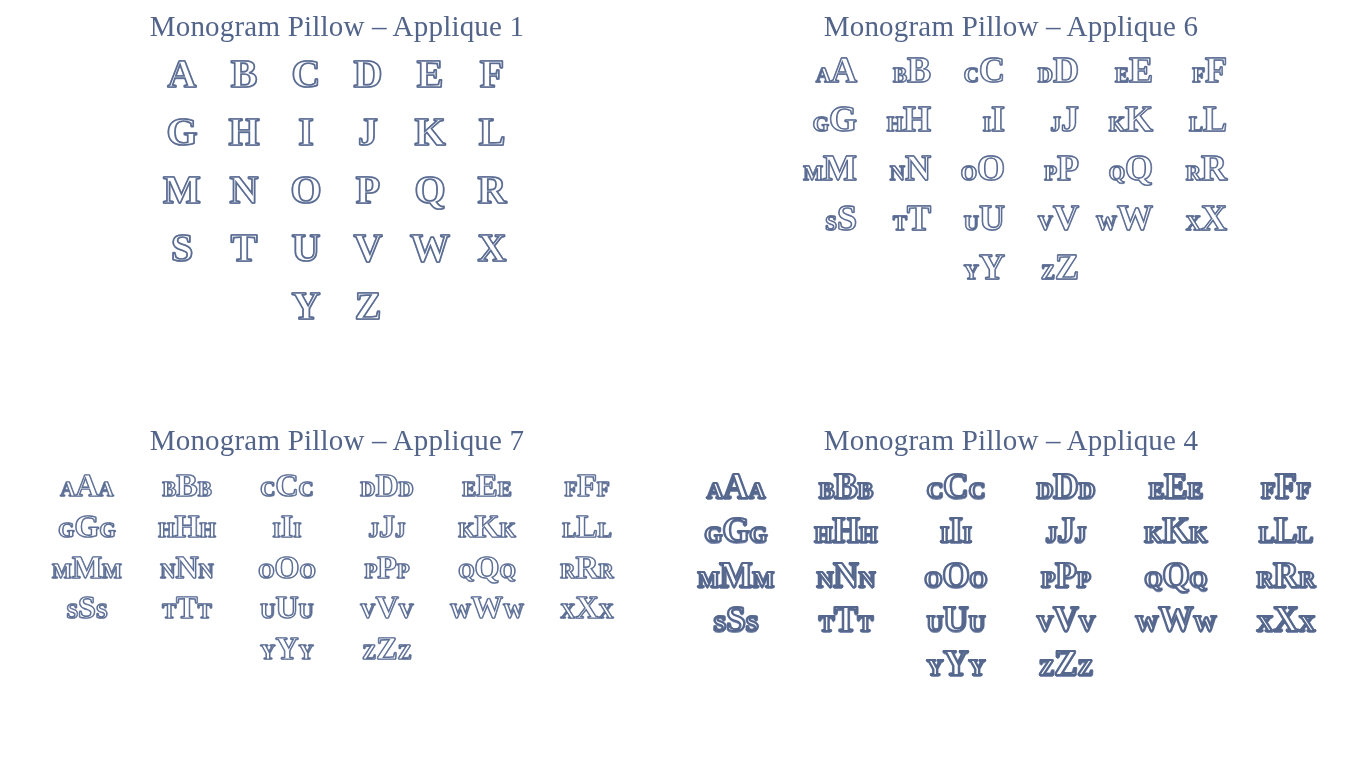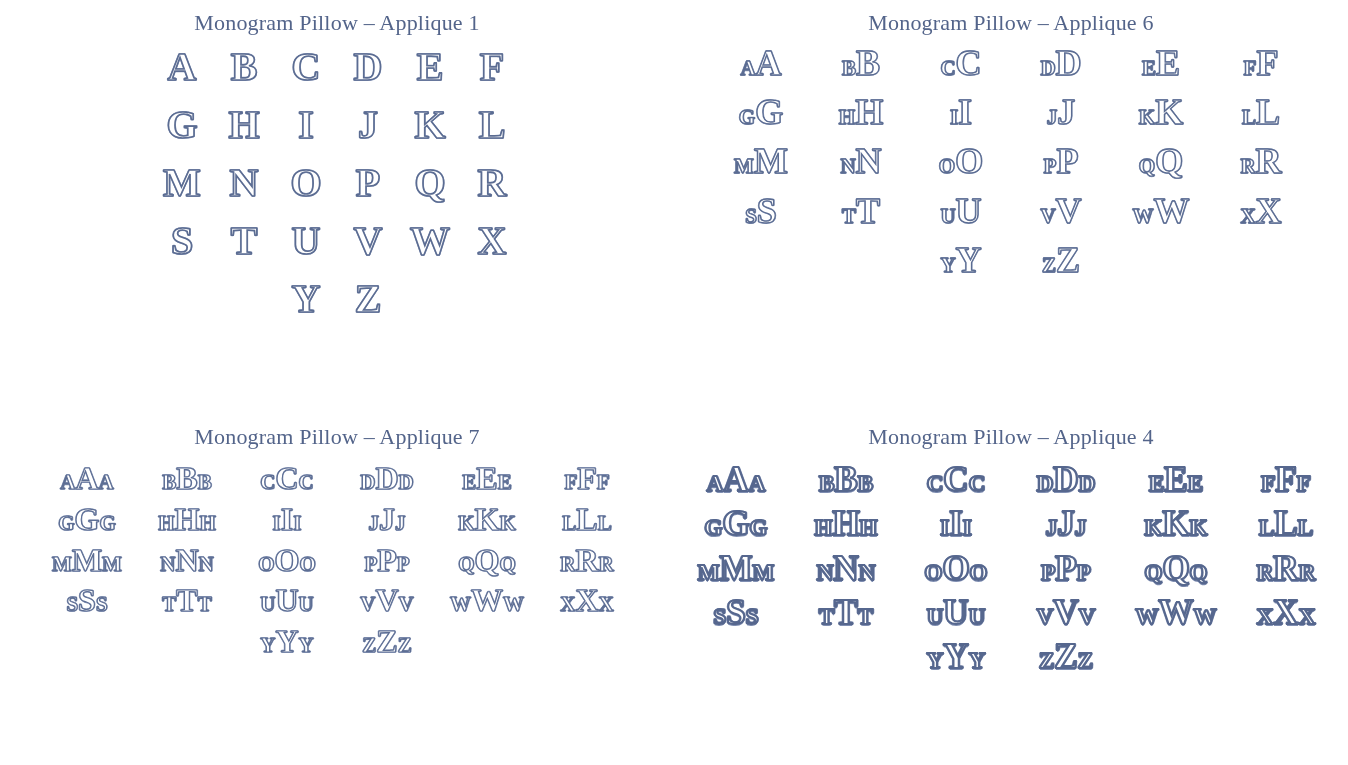--- a/index.html
+++ b/index.html
@@ -24,21 +24,21 @@
   }
   .panel {
     position: relative;
     display: flex;
     flex-direction: column;
     align-items: center;
     box-sizing: border-box;
   }
   .panel-title {
     font-family: "Liberation Serif", serif;
-    font-size: 22px;
+    font-size: 29px;
     color: #53648a;
     letter-spacing: 0.2px;
     text-align: left;
     margin-top: 10px;
     margin-bottom: 6px;
     white-space: nowrap;
   }
   .panel-3 .panel-title,
   .panel-4 .panel-title {
     margin-top: 14px;
@@ -69,22 +69,22 @@
     text-shadow:
       1px 0 0 #8d9cbd, -1px 0 0 #8d9cbd,
       0 1px 0 #8d9cbd, 0 -1px 0 #8d9cbd;
     margin: 0 7px;
   }
 
   
   .panel-2 .row { margin-bottom: 6px; }
   .pair2 {
     width: 62px;
-    text-align: center;
-    margin: 0 19px;
+    text-align: right;
+    margin: 0 6px;
     white-space: nowrap;
     line-height: 1.2;
   }
   .pair2 .sm, .pair2 .lg {
     font-family: "Liberation Serif", serif;
     font-weight: 700;
     color: #ffffff;
     -webkit-text-stroke: 1.3px #5b6c92;
     text-shadow:
       1px 0 0 #93a1c0, -1px 0 0 #93a1c0,

